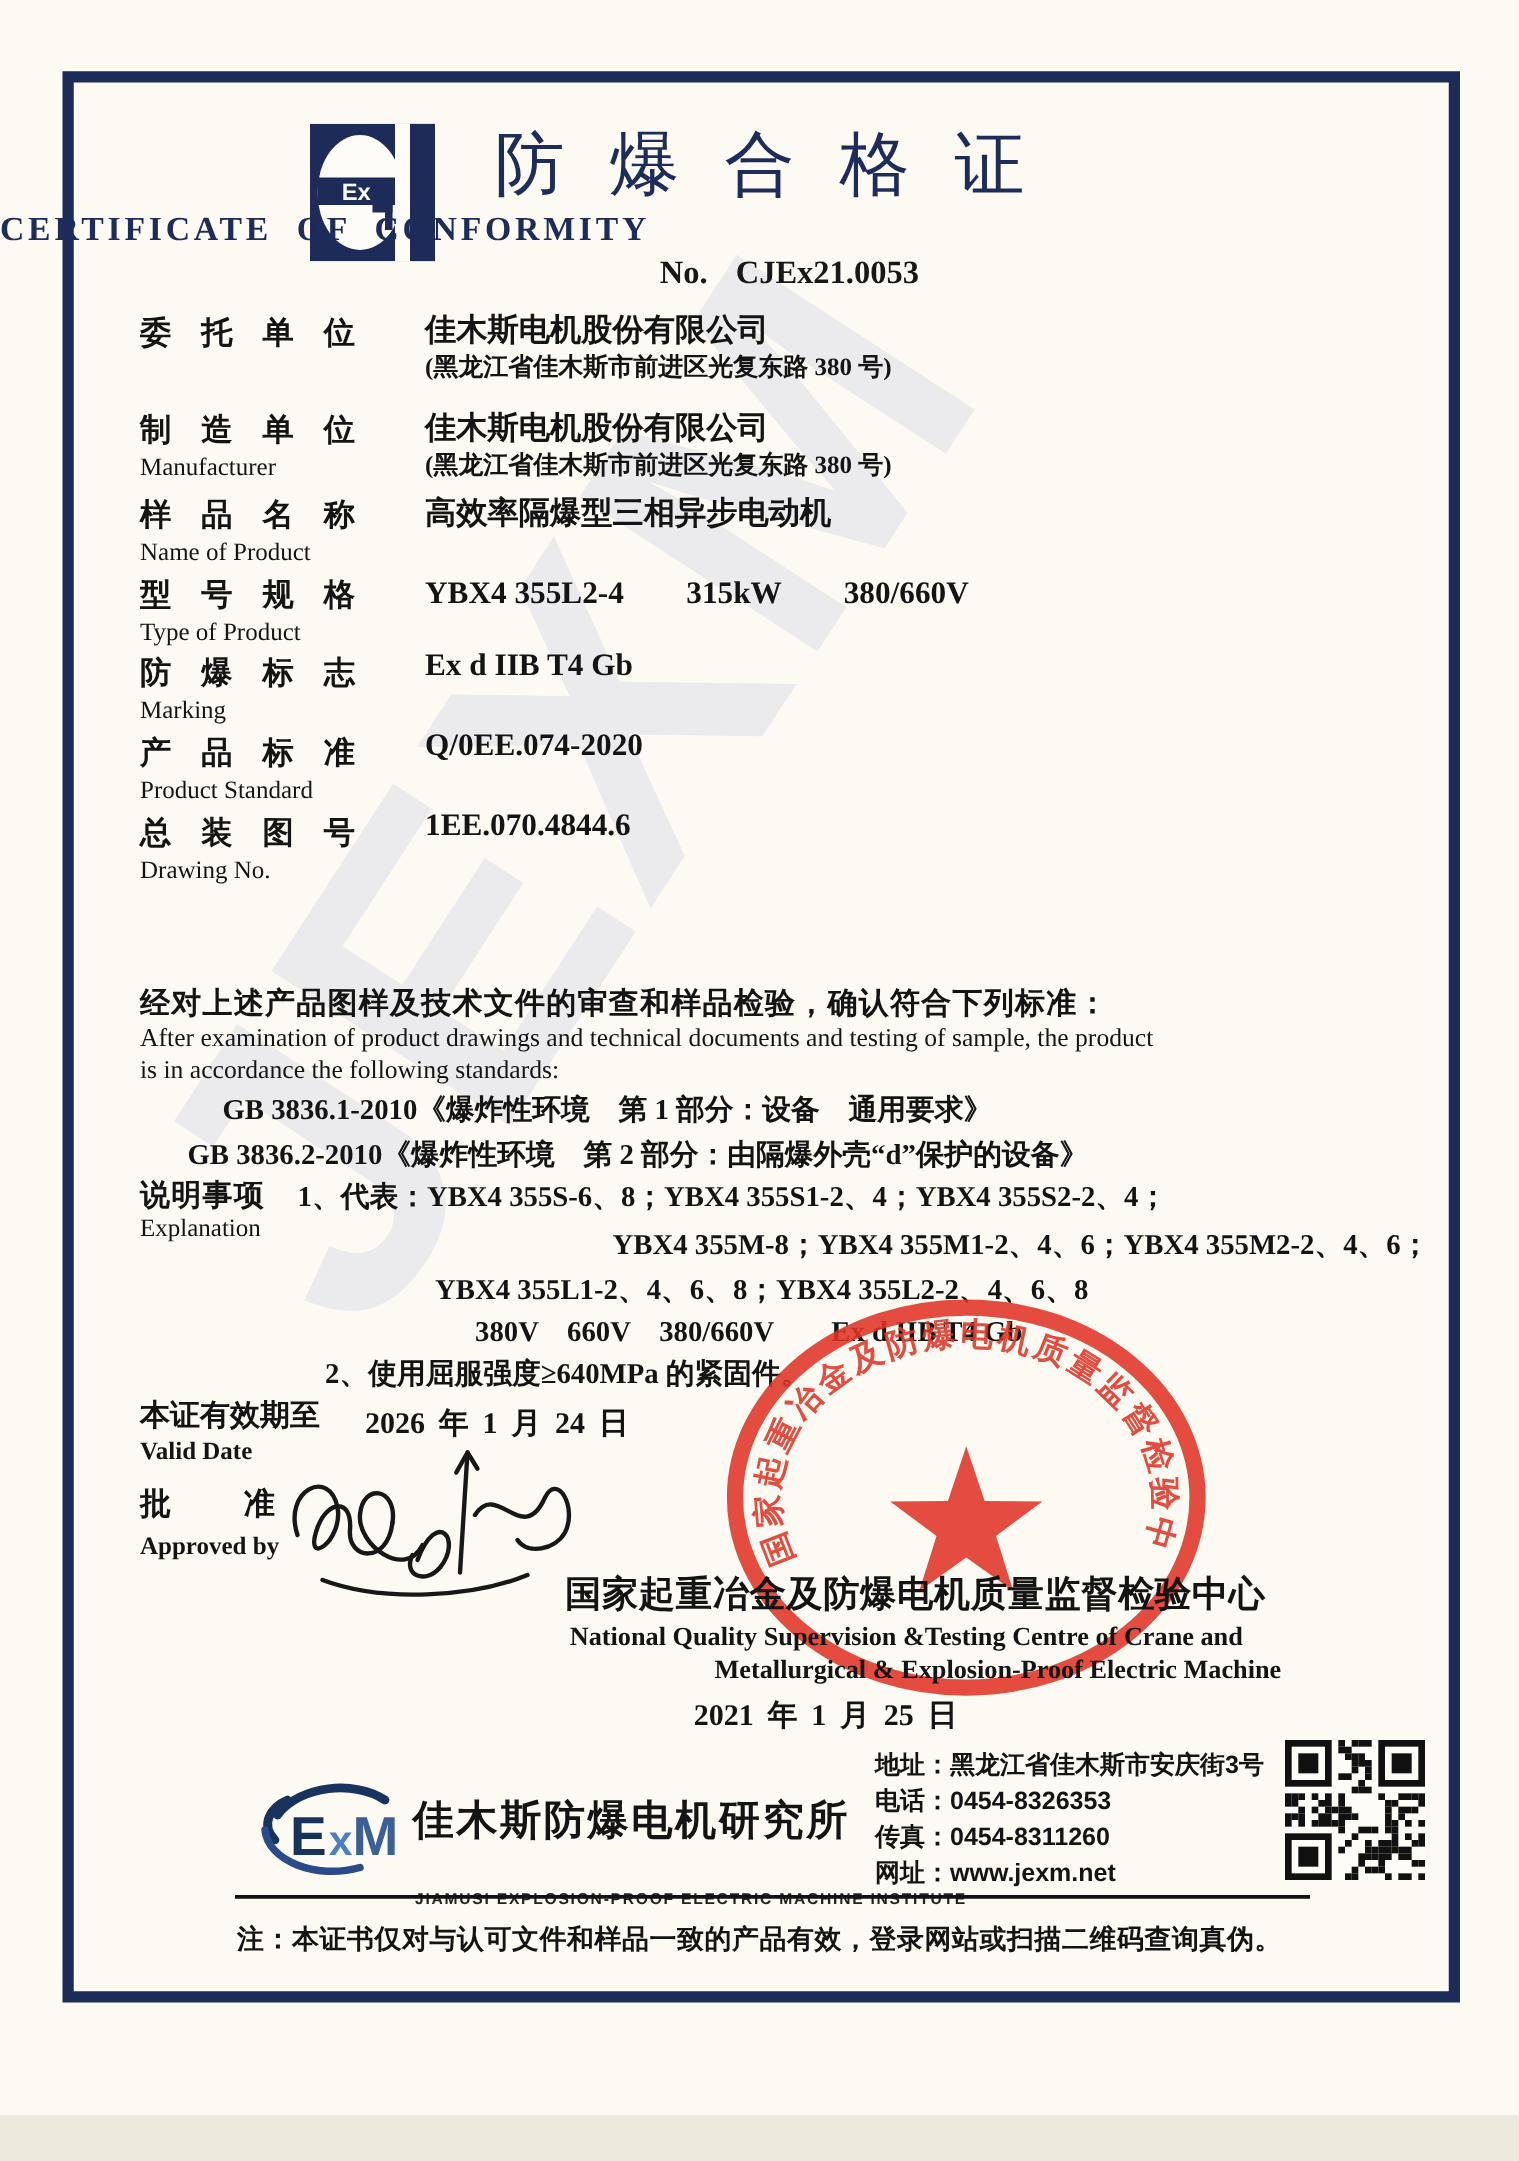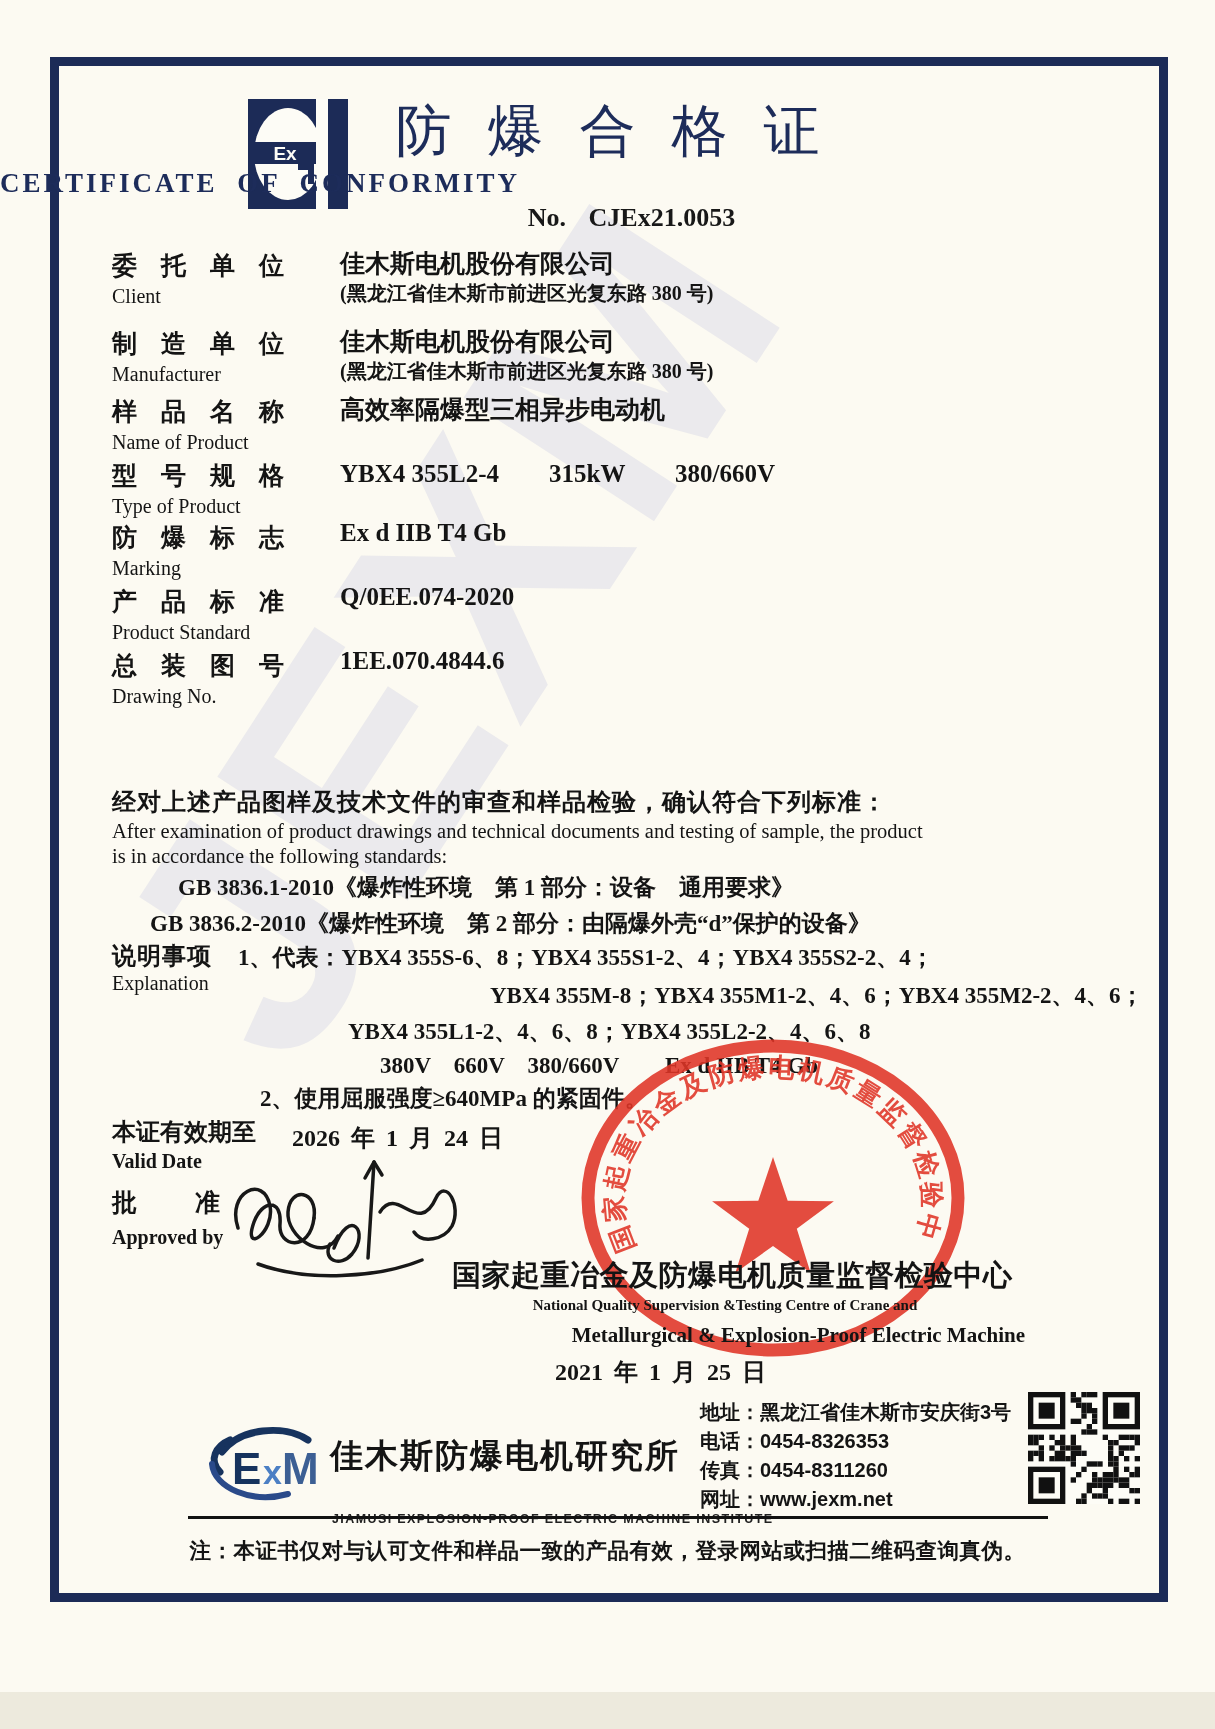--- a/index.html
+++ b/index.html
@@ -46,21 +46,21 @@
   
   .valid-cn{left:112px;top:1116px;font-size:24px;font-weight:600;}
   .valid-en{left:112px;top:1150px;font-size:20px;font-weight:600;}
   .valid-val{left:292px;top:1122px;font-size:24px;font-weight:700;word-spacing:5px;}
   .appr-cn{left:112px;top:1186px;font-size:25px;font-weight:600;letter-spacing:58px;}
   .appr-en{left:112px;top:1226px;font-size:20px;font-weight:600;}
   .signature{left:222px;top:1140px;width:260px;height:150px;}
   
   .stamp{left:568px;top:1026px;width:412px;height:348px;opacity:.88;}
   .auth-cn{left:452px;top:1256px;font-size:29px;font-weight:700;letter-spacing:0.5px;z-index:3;}
-  .auth-en1{left:425px;top:1297px;width:600px;text-align:center;font-size:15px;font-weight:700;z-index:3;}
+  .auth-en1{left:425px;top:1297px;width:600px;text-align:center;font-size:21px;font-weight:700;z-index:3;}
   .auth-en2{left:425px;top:1323px;width:600px;text-align:right;font-size:21px;font-weight:700;z-index:3;}
   .auth-date{left:555px;top:1356px;font-size:24px;font-weight:700;word-spacing:5px;z-index:3;}
   
   .jexm-logo{left:200px;top:1420px;width:125px;height:85px;}
   .inst-cn{left:330px;top:1434px;font-size:33px;font-weight:bold;letter-spacing:2px;
            font-family:"Liberation Sans",sans-serif;}
   .inst-en{left:332px;top:1480px;font-size:12.5px;font-weight:bold;letter-spacing:1.4px;
            font-family:"Liberation Sans",sans-serif;color:#222;margin-top:32px;}
   .contact{left:700px;top:1398px;font-family:"Liberation Sans",sans-serif;font-size:20px;
            font-weight:bold;line-height:29px;z-index:3;}
@@ -92,21 +92,20 @@
       <text x="37" y="61" text-anchor="middle" font-size="19" font-weight="bold" font-family="Liberation Sans, sans-serif" fill="#fdfcf6">Ex</text>
     </svg>
   </div>
 
   <div class="abs title-cn">防爆合格证</div>
   <div class="abs title-en">CERTIFICATE OF CONFORMITY</div>
   <div class="abs cert-no">No. CJEx21.0053</div>
 
   <div class="field-row r1">
     <div class="f-label-cn">委托单位</div>
-    <div class="f-label-en">Client</div>
     <div class="f-value">佳木斯电机股份有限公司</div>
     <div class="f-value2">(黑龙江省佳木斯市前进区光复东路 380 号)</div>
   </div>
   <div class="field-row r2">
     <div class="f-label-cn">制造单位</div>
     <div class="f-label-en">Manufacturer</div>
     <div class="f-value">佳木斯电机股份有限公司</div>
     <div class="f-value2">(黑龙江省佳木斯市前进区光复东路 380 号)</div>
   </div>
   <div class="field-row r3">

